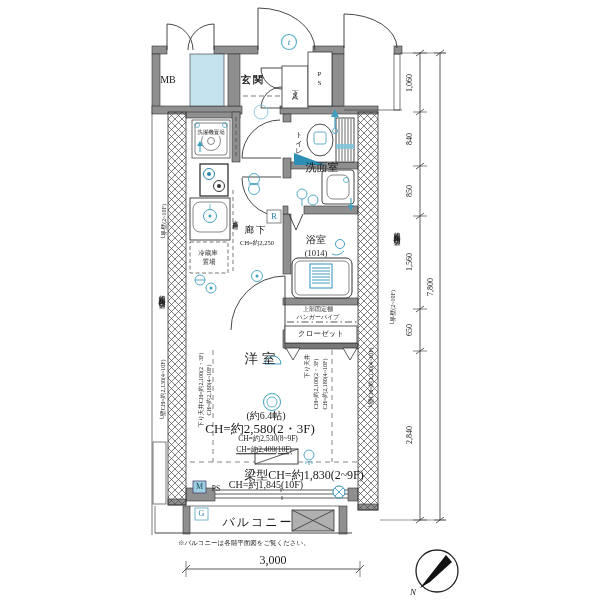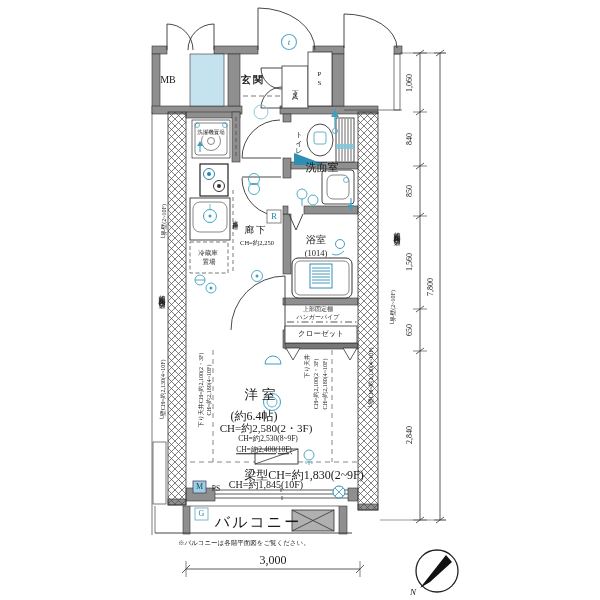--- a/index.html
+++ b/index.html
@@ -234,36 +234,36 @@
 <div class="lbl ctr" style="left:257px;top:243px;font-size:6.5px;">CH=約2,250</div>
 <div class="lbl vtx" style="left:235px;top:218px;font-size:5.5px;">上部吊戸棚</div>
 <div class="lbl ctr" style="left:208px;top:253px;font-size:6.5px;">冷蔵庫</div>
 <div class="lbl ctr" style="left:209px;top:262px;font-size:6.5px;">置場</div>
 <div class="lbl ctr blue" style="left:274px;top:216px;font-size:9px;">R</div>
 <div class="lbl ctr" style="left:316px;top:240px;font-size:10px;">浴室</div>
 <div class="lbl ctr" style="left:316px;top:253px;font-size:8.5px;">(1014)</div>
 <div class="lbl ctr" style="left:318px;top:309px;font-size:6px;">上部固定棚</div>
 <div class="lbl ctr" style="left:318px;top:317px;font-size:6px;">ハンガーパイプ</div>
 <div class="lbl ctr" style="left:321px;top:334px;font-size:7.5px;">クローゼット</div>
-<div class="lbl ctr" style="left:262px;top:395px;font-size:13.5px;letter-spacing:4px;text-align:right;">洋室</div>
-<div class="lbl ctr" style="left:254px;top:416px;font-size:12px;">(約6.4帖)</div>
-<div class="lbl ctr" style="left:266px;top:428px;font-size:11px;">CH=約2,580(2・3F)</div>
+<div class="lbl ctr" style="left:262px;top:359px;font-size:13.5px;letter-spacing:4px;text-align:right;">洋室</div>
+<div class="lbl ctr" style="left:266px;top:416px;font-size:10px;">(約6.4帖)</div>
+<div class="lbl ctr" style="left:260px;top:428px;font-size:13px;">CH=約2,580(2・3F)</div>
 <div class="lbl ctr" style="left:268px;top:439px;font-size:7.5px;">CH=約2,530(8~9F)</div>
 <div class="lbl ctr" style="left:264px;top:450px;font-size:7.5px;text-decoration:underline;">CH=約2,400(10F)</div>
 <div class="lbl rot" style="left:201px;top:390px;font-size:6px;">下り天井CH=約2,100(2・3F)</div>
 <div class="lbl rot" style="left:209px;top:390px;font-size:6px;">CH=約2,180(4~10F)</div>
 <div class="lbl rot" style="left:307px;top:366px;font-size:6px;">下り天井</div>
 <div class="lbl rot" style="left:316px;top:384px;font-size:6px;">CH=約2,100(2・3F)</div>
 <div class="lbl rot" style="left:325px;top:384px;font-size:6px;">CH=約2,180(4~10F)</div>
 <div class="lbl ctr" style="left:268px;top:475px;font-size:12px;margin-left:36px;">梁型CH=約1,830(2~9F)</div>
 <div class="lbl ctr" style="left:266px;top:485px;font-size:10px;">CH=約1,845(10F)</div>
 <div class="lbl ctr dkblue" style="left:199.5px;top:487px;font-size:8px;">M</div>
 <div class="lbl ctr" style="left:216px;top:489px;font-size:7.5px;">PS</div>
 <div class="lbl ctr blue" style="left:201.5px;top:514px;font-size:8px;">G</div>
-<div class="lbl ctr" style="left:258px;top:522px;font-size:15px;letter-spacing:2px;">バルコニー</div>
+<div class="lbl ctr" style="left:258px;top:522px;font-size:12px;letter-spacing:2px;">バルコニー</div>
 <div class="lbl" style="left:178px;top:540px;font-size:6.5px;">※バルコニーは各階平面図をご覧ください。</div>
 
 <div class="lbl rot" style="left:164px;top:222px;font-size:6px;">└界壁(2~10F)</div>
 <div class="lbl vtx" style="left:161px;top:293px;font-size:7px;">乾式耐火間仕切壁</div>
 <div class="lbl rot" style="left:163px;top:390px;font-size:6px;">└壁CH=約2,130(4~10F)</div>
 <div class="lbl vtx" style="left:396px;top:230px;font-size:7px;">乾式耐火間仕切壁</div>
 <div class="lbl r rot" style="left:393px;top:308px;font-size:6px;">└界壁(2~10F)</div>
 <div class="lbl rot" style="left:371px;top:378px;font-size:6px;">└壁CH=約2,130(4~10F)</div>
 
 <div class="lbl rot" style="left:410px;top:83px;font-size:8px;">1,060</div>

